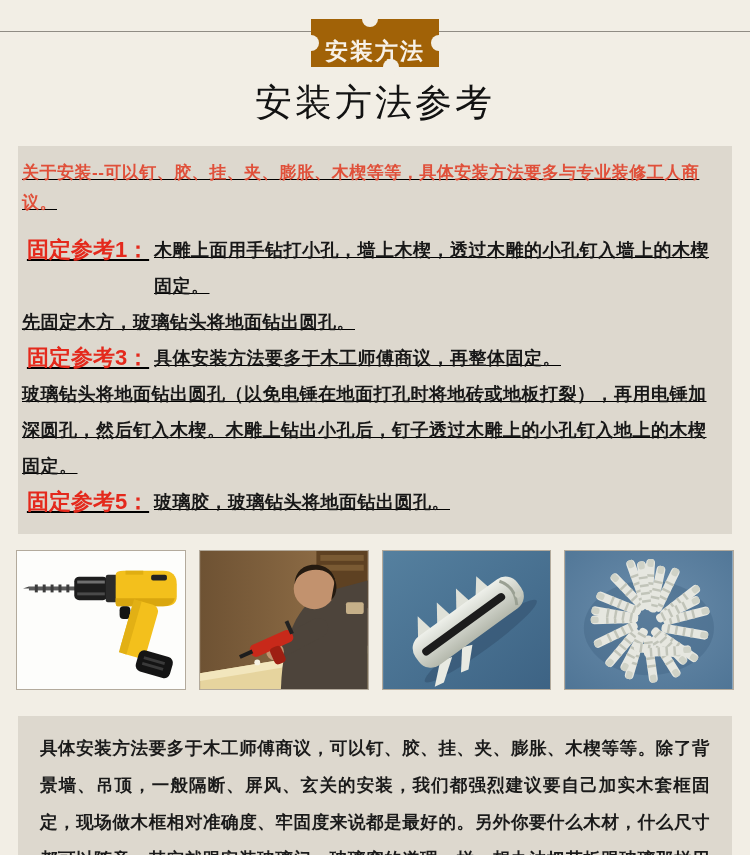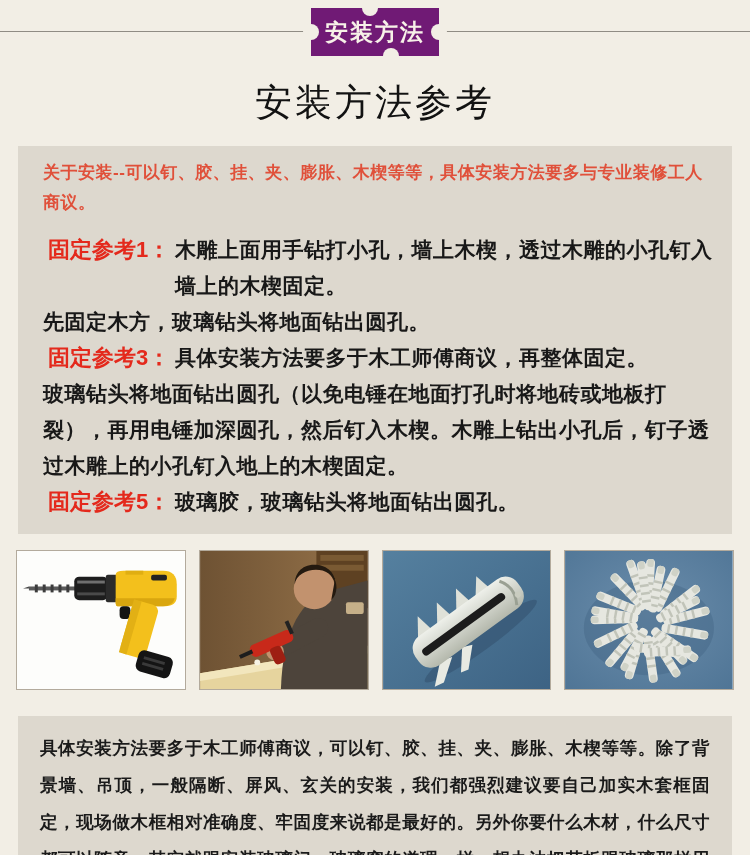--- a/index.html
+++ b/index.html
@@ -11,24 +11,24 @@
     position:relative;
   }
 
   
   .header { position:relative; height:64px; }
   .header-line {
     position:absolute; left:0; right:0; top:31px;
     border-top:1px solid #908c84;
   }
   .ribbon {
-    position:absolute; left:50%; top:8px; transform:translateX(-50%);
+    position:absolute; left:50%; top:19px; transform:translateX(-50%);
     width:128px; height:48px;
-    background:#701a75;
-    display:flex; align-items:center; justify-content:center;
+    background:#a16207;
+    display:flex; align-items:flex-end; justify-content:center;
   }
   .ribbon-label {
     color:#f7f1e8; font-size:23px; font-weight:bold; letter-spacing:2px;
   }
   .notch {
     position:absolute; width:16px; height:16px; border-radius:50%;
     background:#f2eee5;
   }
   .notch-left  { left:-8px; top:50%; transform:translateY(-50%); }
   .notch-right { right:-8px; top:50%; transform:translateY(-50%); }
@@ -37,33 +37,34 @@
 
   
   .page-title {
     text-align:center; font-size:37px; font-weight:normal; color:#121212;
     letter-spacing:3px; margin:14px 0 18px 0;
   }
 
   
   .info-box {
     margin:8px 18px; background:#ddd8ce;
-    padding:12px 14px 14px 25px;
+    padding:12px 14px 14px 4px;
+    text-decoration:underline;
   }
   .intro-line {
     color:#e0503a; font-size:17px; font-weight:bold;
     line-height:30px; margin-bottom:14px; letter-spacing:0.5px;
   }
   .ref-item { display:flex; align-items:flex-start; }
   .ref-label {
     flex:0 0 132px; color:#e4291c; font-size:22px; font-weight:bold;
     line-height:36px; white-space:nowrap;text-align:center;
   }
   .ref-text {
-    flex:1; color:#181818; font-size:21px; font-weight:bold;
+    flex:1; color:#181818; font-size:18px; font-weight:bold;
     line-height:36px; letter-spacing:0.5px;
   }
 
   
   .photo-row {
     display:flex; gap:13px; padding:0 16px; margin-top:16px;
   }
   .photo {
     flex:1; height:140px; background:#fff;
     border:1px solid #b3aa9c; overflow:hidden;

